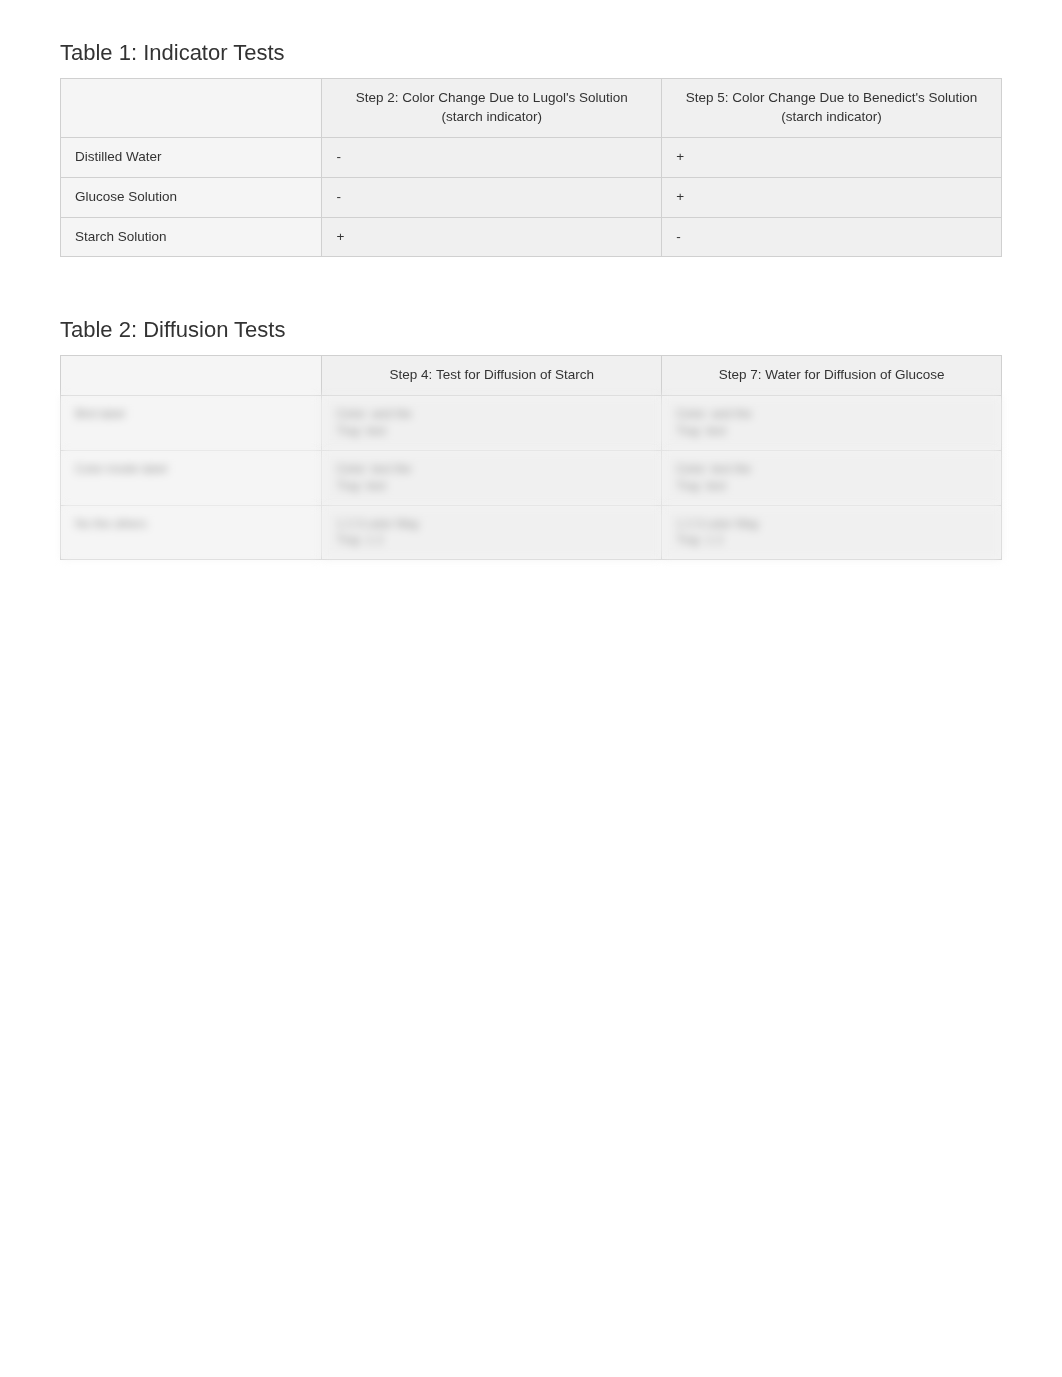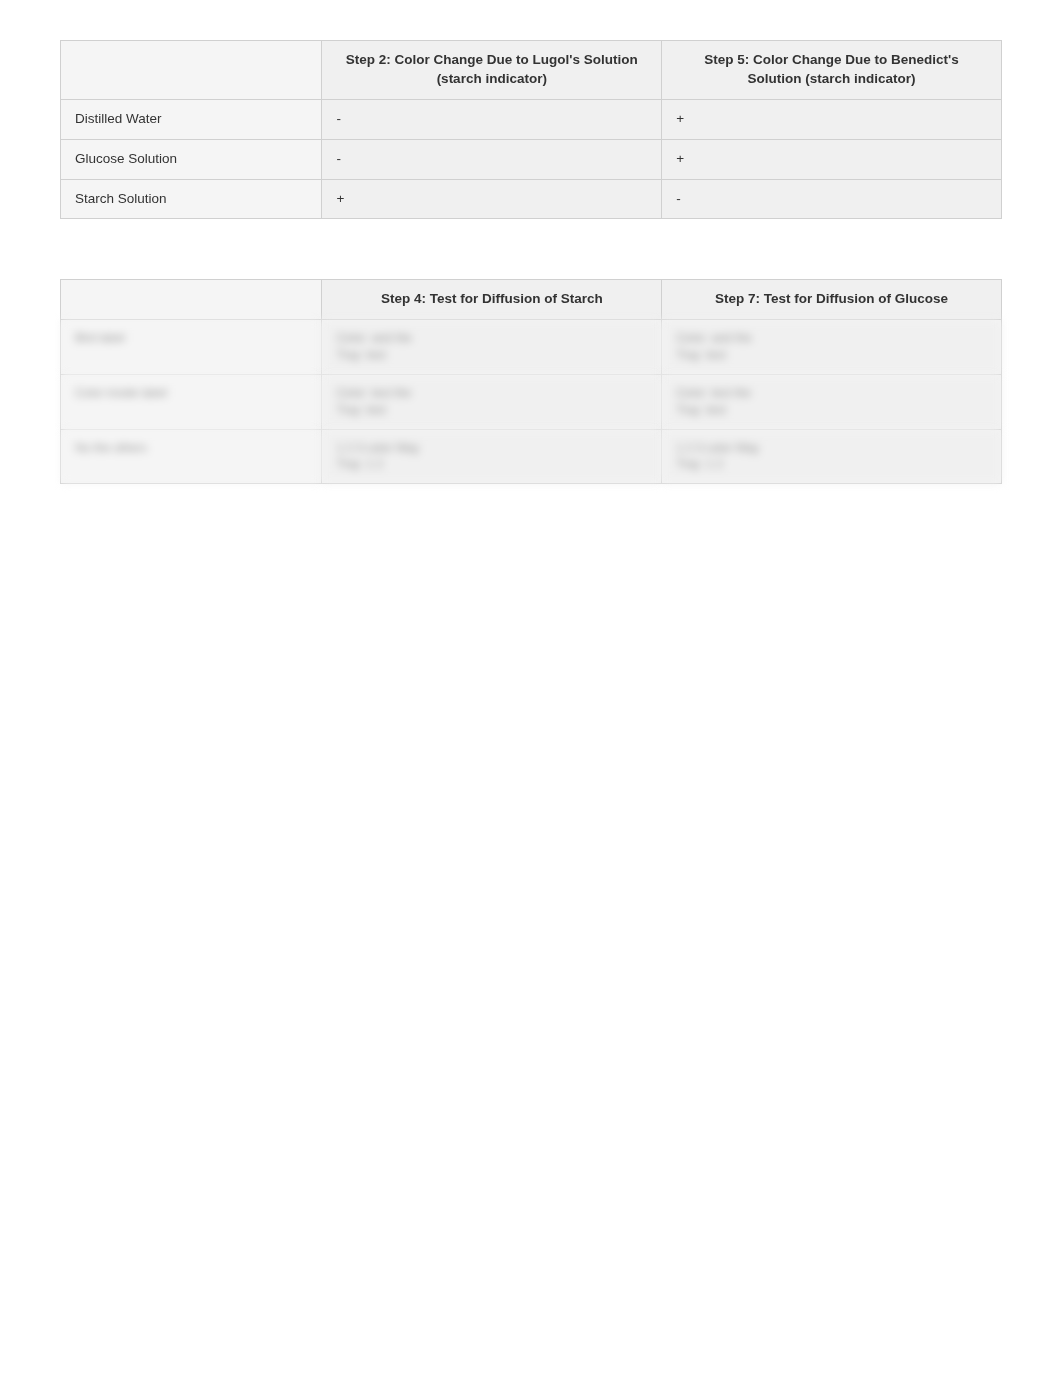--- a/index.html
+++ b/index.html
@@ -38,21 +38,21 @@
     th, td {
       border: 1px solid #d0d0d0;
       padding: 10px 14px;
       vertical-align: top;
       font-size: 13.5px;
       line-height: 1.4;
     }
 
     th {
       background: #f5f5f5;
-      font-weight: bold;
+      font-weight: normal;
     }
 
     td:first-child {
       background: #f5f5f5;
       width: 200px;
     }
 
     td:not(:first-child), th:not(:first-child) {
       background: #f0f0f0;
       width: 260px;
@@ -65,20 +65,21 @@
     }
 
     .empty-top-left {
       background: #f5f5f5 !important;
     }
   </style>
 </head>
 <body>
 
 <div class="section">
+  <h2 class="table-title">Table 1: Indicator Tests</h2>
   <table>
     <thead>
       <tr>
         <th class="empty-top-left"></th>
         <th>Step 2: Color Change Due to Lugol's Solution (starch indicator)</th>
         <th>Step 5: Color Change Due to Benedict's Solution (starch indicator)</th>
       </tr>
     </thead>
     <tbody>
       <tr>
@@ -94,26 +95,27 @@
       <tr>
         <td>Starch Solution</td>
         <td>+</td>
         <td>-</td>
       </tr>
     </tbody>
   </table>
 </div>
 
 <div class="section">
+  <h2 class="table-title">Table 2: Diffusion Tests</h2>
   <table>
     <thead>
       <tr>
         <th class="empty-top-left"></th>
         <th>Step 4: Test for Diffusion of Starch</th>
-        <th>Step 7: Test for Diffusion of Glucose</th>
+        <th>Step 7: Water for Diffusion of Glucose</th>
       </tr>
     </thead>
     <tbody>
       <tr>
         <td class="blurred-cell">Blrd label</td>
         <td class="blurred-cell">Color: and the<br>Tray: test</td>
         <td class="blurred-cell">Color: and the<br>Tray: test</td>
       </tr>
       <tr>
         <td class="blurred-cell">Color inside label</td>

